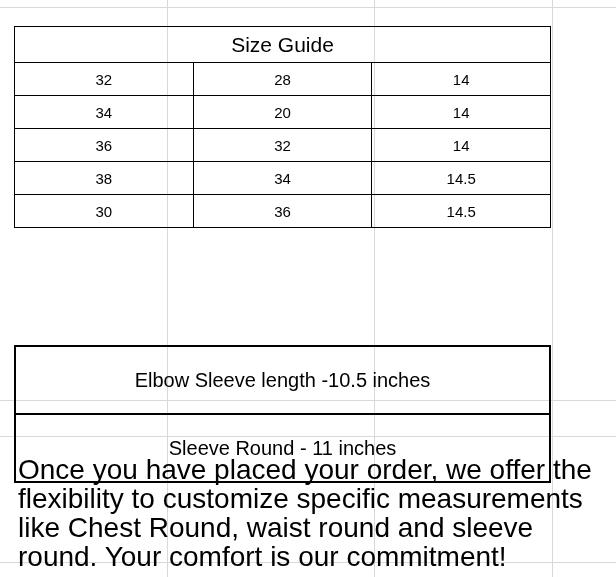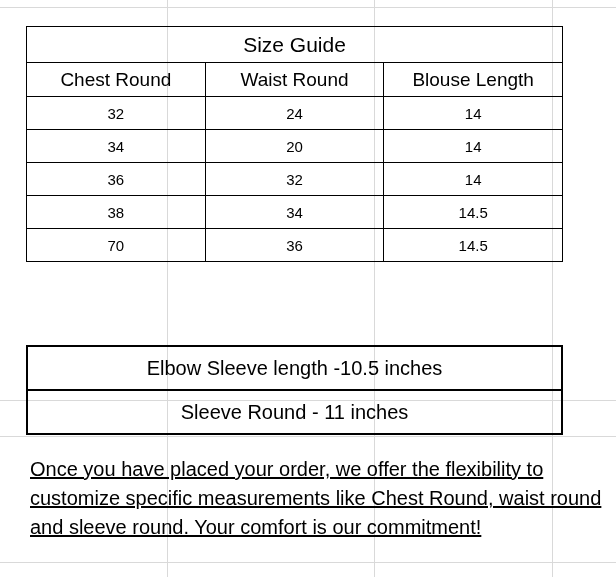--- a/index.html
+++ b/index.html
@@ -33,21 +33,20 @@
     position: absolute;
     left: 0;
     right: 0;
     height: 1px;
     background: #d9d9d9;
   }
 
   .content-layer {
     position: absolute;
     inset: 0;
-    margin-left: 12px;
   }
 
   
   .size-table {
     position: absolute;
     left: 14px;
     top: 26px;
     width: 537px;
     border-collapse: collapse;
     table-layout: fixed;
@@ -77,36 +76,35 @@
     position: absolute;
     left: 14px;
     top: 345px;
     width: 537px;
     border-collapse: collapse;
     table-layout: fixed;
   }
   .sleeve-table td {
     border: 2px solid #000000;
     text-align: center;
-    padding: 0;
+    padding: 12px;
     height: 42px;
     font-size: 20px;
     font-weight: normal;
   }
 
   
   .note {
     position: absolute;
     left: 18px;
     top: 455px;
     width: 585px;
-    font-size: 20px;
+    font-size: 28px;
     line-height: 29px;
     text-align: left;
-    text-decoration: underline;
   }
 </style>
 </head>
 <body>
 
 <div class="grid-layer">
   <div class="grid-v" style="left:167px;"></div>
   <div class="grid-v" style="left:374px;"></div>
   <div class="grid-v" style="left:552px;"></div>
   <div class="grid-h" style="top:7px;"></div>
@@ -115,47 +113,42 @@
   <div class="grid-h" style="top:562px;"></div>
 </div>
 
 <div class="content-layer">
 
   <table class="size-table">
     <tbody>
       <tr>
         <td class="title-cell" colspan="3">Size Guide</td>
       </tr>
-      <tr class="header-row">
-        <td class="col-chest">Chest Round</td>
-        <td class="col-waist">Waist Round</td>
-        <td class="col-blouse">Blouse Length</td>
-      </tr>
       <tr>
         <td>32</td>
-        <td>24</td>
+        <td>28</td>
         <td>14</td>
       </tr>
       <tr>
         <td>34</td>
         <td>20</td>
         <td>14</td>
       </tr>
       <tr>
         <td>36</td>
         <td>32</td>
         <td>14</td>
       </tr>
       <tr>
         <td>38</td>
         <td>34</td>
         <td>14.5</td>
       </tr>
       <tr>
-        <td>70</td>
+        <td>30</td>
         <td>36</td>
         <td>14.5</td>
       </tr>
     </tbody>
   </table>
 
   <table class="sleeve-table">
     <tbody>
       <tr>
         <td>Elbow Sleeve length -10.5 inches</td>

